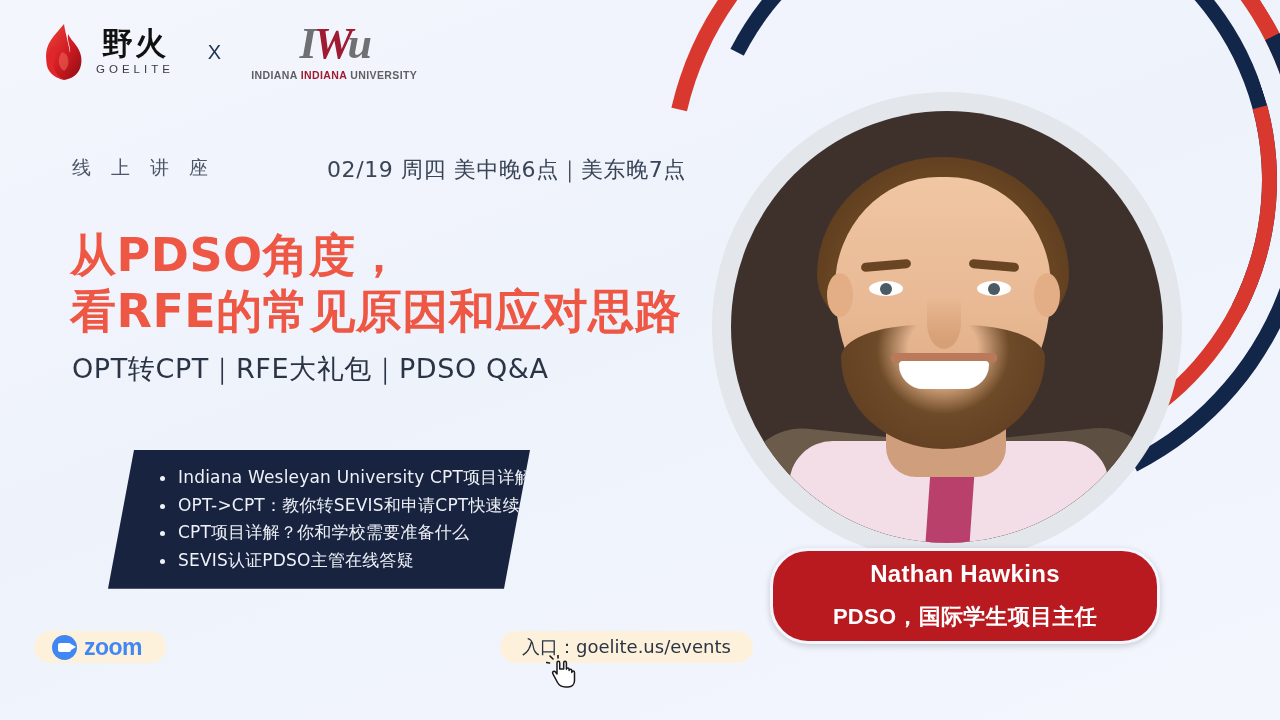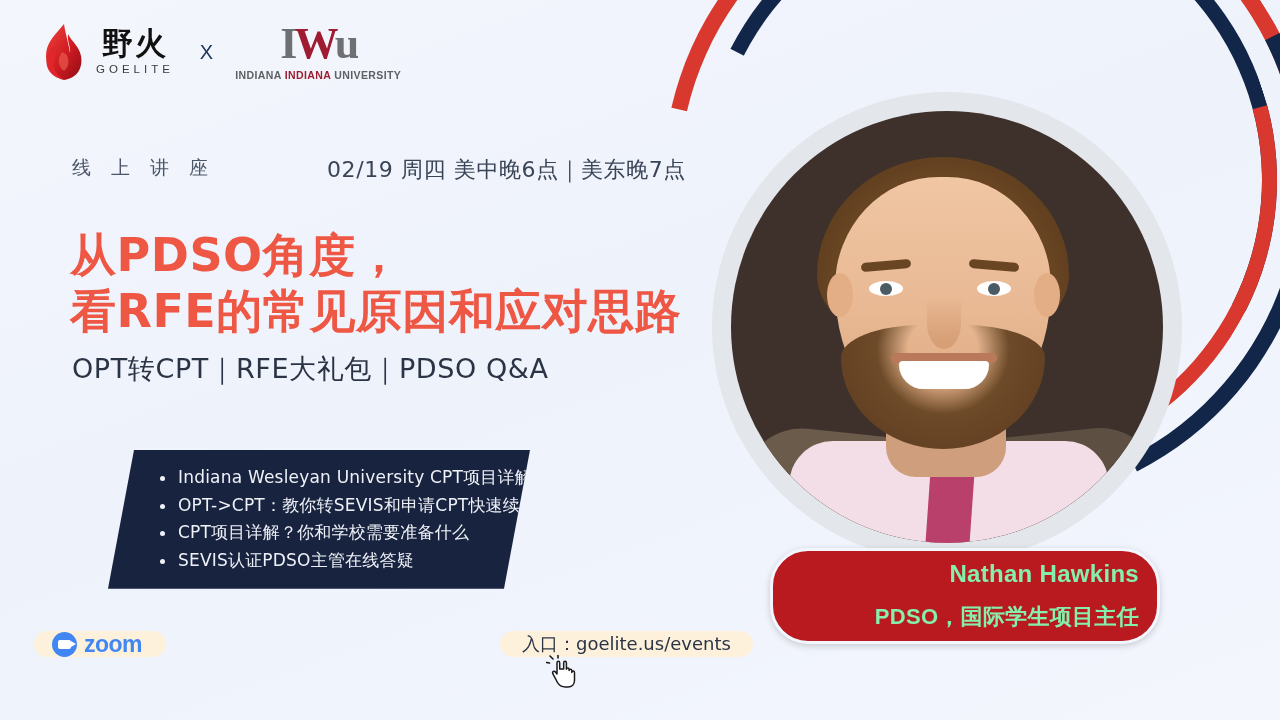--- a/index.html
+++ b/index.html
@@ -103,36 +103,36 @@
   }
   .ph-tie{
     position:absolute;left:196px;top:346px;width:44px;height:130px;
     background:#b8406a;transform:rotate(4deg);
   }
 
   
   .name-badge{
     position:absolute;left:770px;top:548px;width:390px;box-sizing:border-box;
     padding:9px 18px 11px;border-radius:38px;background:#b81a20;
-    border:3px solid #f3f6fd;text-align:right;color:#86efac;
+    border:3px solid #f3f6fd;text-align:center;color:#ffffff;
     box-shadow:0 2px 7px rgba(0,0,0,.18);
   }
   .name-badge .nm{font-size:24px;font-weight:bold;letter-spacing:.3px;line-height:1.16;}
   .name-badge .rl{font-size:22px;font-weight:bold;letter-spacing:.3px;line-height:1.2;margin-top:16px;}
 
   
-  .header{position:absolute;left:38px;top:22px;display:flex;align-items:center;gap:0;}
+  .header{position:absolute;left:38px;top:22px;display:flex;align-items:center;gap:8px;}
   .goelite{display:flex;align-items:center;gap:10px;}
   .flame{width:48px;height:60px;position:relative;}
   .ge-text{display:flex;flex-direction:column;align-items:center;line-height:1;}
   .ge-cn{font-size:31px;font-weight:bold;color:#111;letter-spacing:2px;font-family:"DejaVu Sans",sans-serif;}
   .ge-en{font-size:11.5px;color:#3a3a3a;letter-spacing:4px;margin-top:5px;}
   .xsep{font-size:20px;color:#1d3557;margin:0 22px 0 26px;font-weight:500;}
   .iwu{display:flex;flex-direction:column;align-items:center;}
-  .iwu-mark{font-size:44px;font-weight:bold;line-height:.95;letter-spacing:-3px;font-family:"Liberation Serif",serif;}
+  .iwu-mark{font-size:44px;font-weight:bold;font-style:italic;line-height:.95;letter-spacing:-3px;font-family:"Liberation Serif",serif;}
   .iwu-g{color:#6e7073;}
   .iwu-r{color:#9e1b32;}
   .iwu-sub{font-size:10.5px;font-weight:bold;letter-spacing:.4px;margin-top:4px;}
   .iwu-sub .g{color:#5e6063;}
   .iwu-sub .r{color:#9e1b32;}
 
   
   .kicker{
     position:absolute;left:72px;top:155px;font-size:19px;color:#4b5668;
     letter-spacing:7px;font-family:"DejaVu Sans",sans-serif;
@@ -162,21 +162,21 @@
   .bullets li{
     font-size:17px;line-height:1.63;letter-spacing:.2px;
     font-family:"DejaVu Sans",sans-serif;white-space:nowrap;position:relative;padding-left:18px;
   }
   .bullets li:before{
     content:"";position:absolute;left:0;top:12px;width:5px;height:5px;border-radius:50%;background:#eef1f7;
   }
 
   
   .pill{
-    position:absolute;height:26px;border-radius:21px;background:#fdf1dc;
+    position:absolute;height:32px;border-radius:21px;background:#fdf1dc;
     display:flex;align-items:center;box-sizing:border-box;
   }
   .pill-zoom{left:34px;top:631px;padding:0 24px 0 18px;gap:14px;}
   .zoom-logo{display:flex;align-items:center;gap:7px;}
   .zoom-circle{
     width:25px;height:25px;border-radius:50%;background:#4087f4;
     display:flex;align-items:center;justify-content:center;
   }
   .cam{width:13px;height:9px;background:#fff;border-radius:2px;position:relative;}
   .cam:after{

